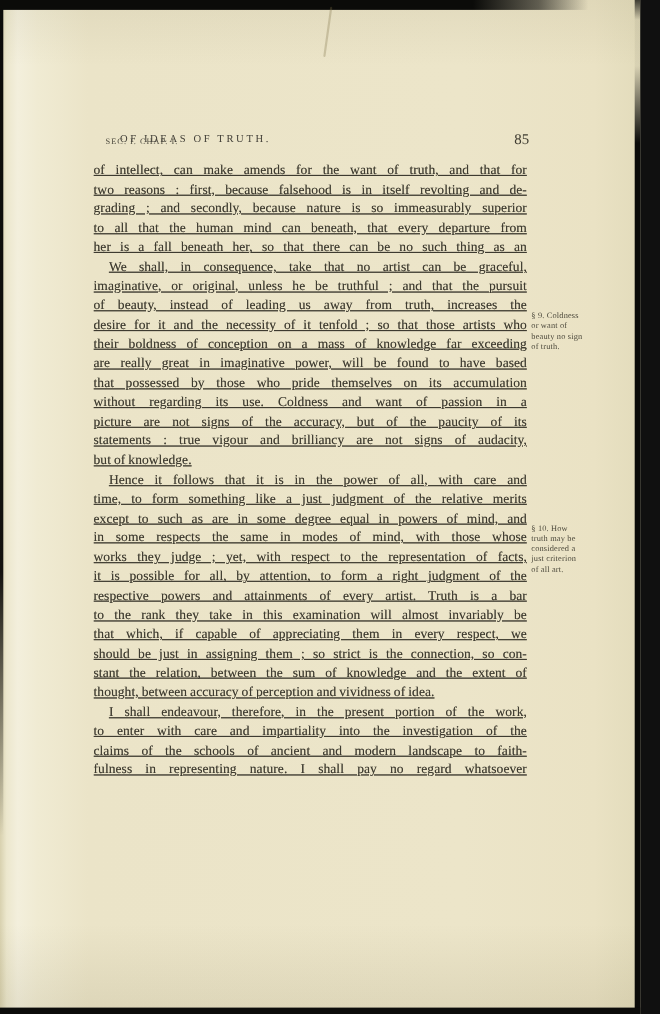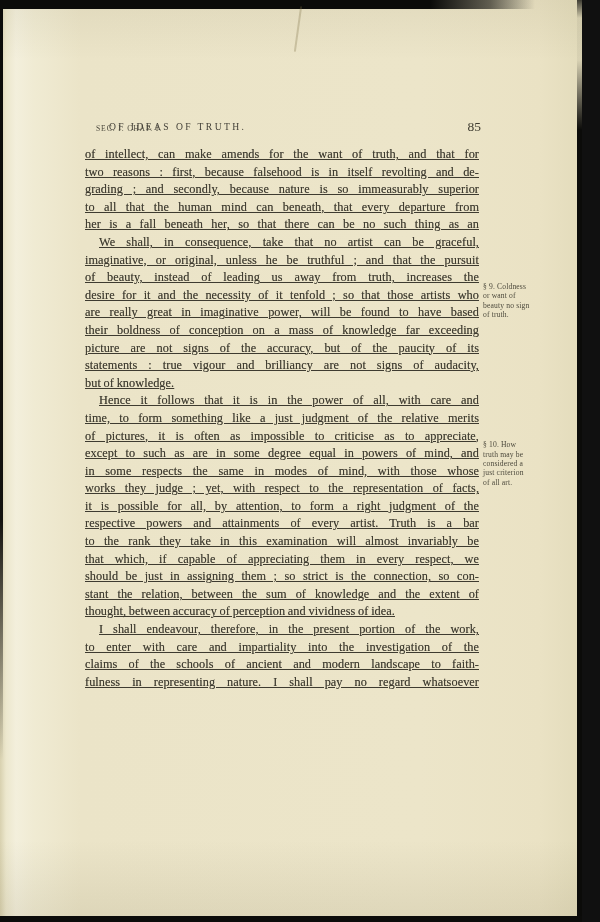--- a/index.html
+++ b/index.html
@@ -70,39 +70,40 @@
           <div class="line">her is a fall beneath her, so that there can be no such thing as an</div>
         </div>
     </div>
 
     <div class="para indent">
       <div class="lines">
           <div class="line">We shall, in consequence, take that no artist can be graceful,</div>
           <div class="line">imaginative, or original, unless he be truthful ; and that the pursuit</div>
           <div class="line">of beauty, instead of leading us away from truth, increases the</div>
           <div class="line">desire for it and the necessity of it tenfold ; so that those artists who</div>
+          <div class="line">their boldness of conception on a mass of knowledge far exceeding</div>
           <div class="line">are really great in imaginative power, will be found to have based</div>
-          <div class="line">their boldness of conception on a mass of knowledge far exceeding</div>
+          <div class="line">that possessed by those who pride themselves on its accumulation</div>
+          <div class="line">without regarding its use. Coldness and want of passion in a</div>
           <div class="line">picture are not signs of the accuracy, but of the paucity of its</div>
           <div class="line">statements : true vigour and brilliancy are not signs of audacity,</div>
           <div class="line last">but of knowledge.</div>
         </div>
       <div class="note">
           <div class="nline">§ 9. Coldness</div>
           <div class="nline">or want of</div>
           <div class="nline">beauty no sign</div>
           <div class="nline last">of truth.</div>
         </div>
     </div>
 
     <div class="para indent">
       <div class="lines">
           <div class="line">Hence it follows that it is in the power of all, with care and</div>
           <div class="line">time, to form something like a just judgment of the relative merits</div>
-          <div class="line">of pictures, it is often as impossible to criticise as to appreciate,</div>
           <div class="line">except to such as are in some degree equal in powers of mind, and</div>
           <div class="line">in some respects the same in modes of mind, with those whose</div>
           <div class="line">works they judge ; yet, with respect to the representation of facts,</div>
           <div class="line">it is possible for all, by attention, to form a right judgment of the</div>
           <div class="line">respective powers and attainments of every artist. Truth is a bar</div>
           <div class="line">to the rank they take in this examination will almost invariably be</div>
           <div class="line">that which, if capable of appreciating them in every respect, we</div>
           <div class="line">should be just in assigning them ; so strict is the connection, so con-</div>
           <div class="line">stant the relation, between the sum of knowledge and the extent of</div>
           <div class="line last">thought, between accuracy of perception and vividness of idea.</div>

